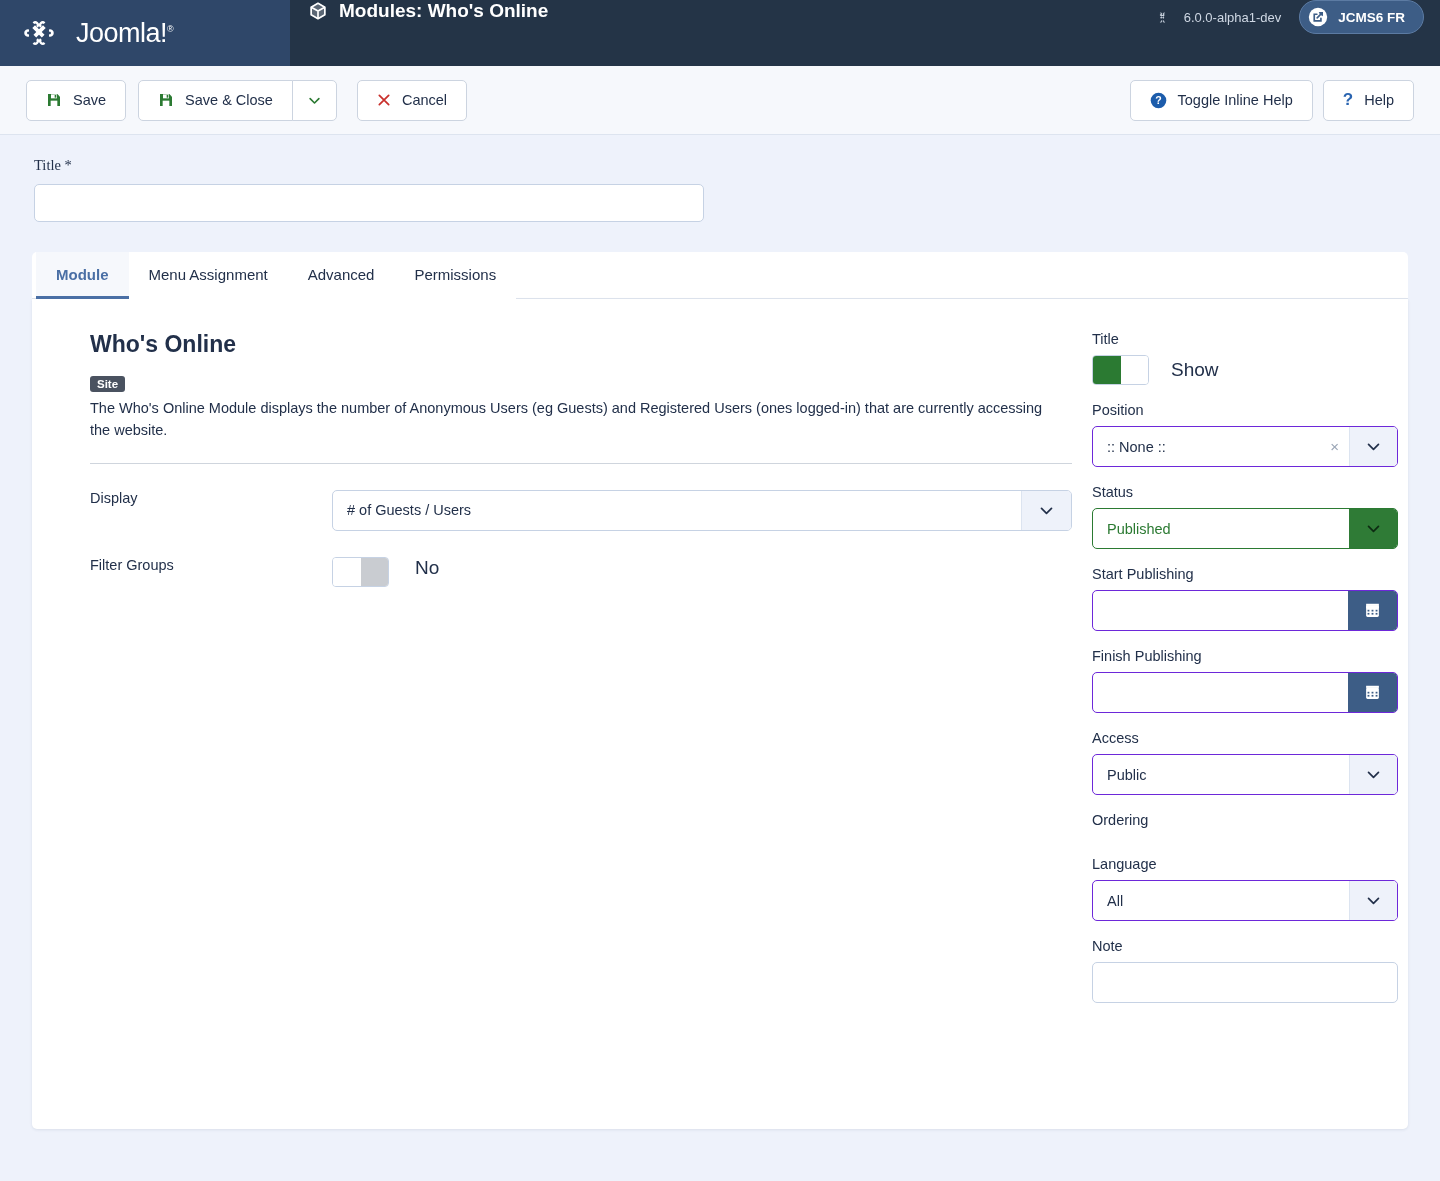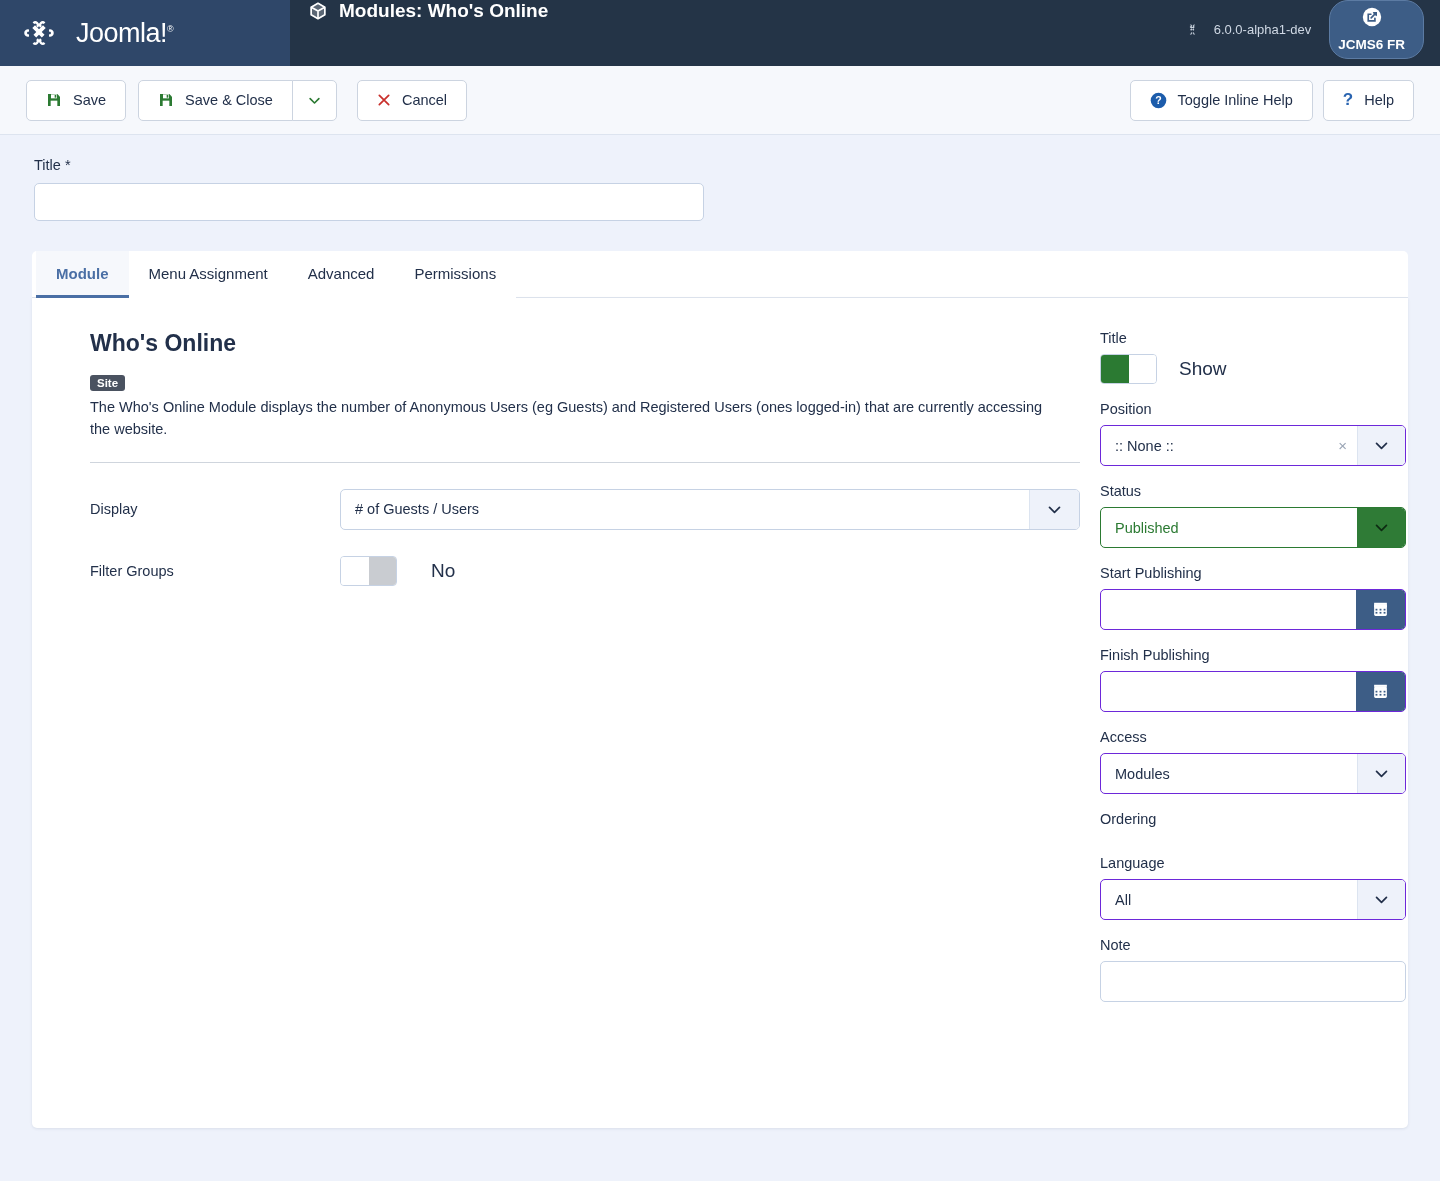--- a/index.html
+++ b/index.html
@@ -29,21 +29,21 @@
   .page-title-wrap { display:flex; align-items:center; gap:11px; }
   .page-title { color:#fff; font-size:19px; font-weight:bold; }
   .cube-icon { width:20px; height:20px; flex:none; display:block; }
   .header-right { margin-left:auto; display:flex; align-items:center; gap:18px; }
   .version { color:#cfd8e4; font-size:13px; display:flex; align-items:center; gap:15px; }
   .version-mark { width:13px; height:13px; flex:none; }
   .site-link {
     display:flex; align-items:center; gap:10px;
     background:#3d5d86; border:1px solid #5c7ba3;
     border-radius:19px; padding:6px 18px 6px 8px;
-    color:#fff; font-size:13.5px; font-weight:bold;flex-direction:column;
+    color:#fff; font-size:13.5px; font-weight:bold;
   }
   .extlink-icon { width:20px; height:20px; flex:none; }
 
   
   .toolbar {
     height:69px; background:#f6f8fc;
     border-bottom:1px solid #dde4ef;
     display:flex; align-items:center; padding:0 26px;
   }
   .btn {
@@ -62,21 +62,21 @@
   .btn-cancel { margin-left:20px; }
   .toolbar-right { margin-left:auto; display:flex; gap:10px; }
   .icon-save { width:16px; height:16px; flex:none; }
   .icon-x { width:14px; height:14px; flex:none; }
   .icon-chev-green { width:15px; height:15px; flex:none; }
   .icon-help-circle { width:17px; height:17px; flex:none; }
   .qmark { color:#2a64b0; font-size:17px; font-weight:bold; }
 
   
   .title-block { padding:22px 34px 0 34px; }
-  .field-label { font-size:14.5px; color:#22304a; margin-bottom:10px; display:block; }
+  .field-label { font-size:14.5px; color:#22304a; margin-bottom:10px; display:block;font-family:Liberation Serif, serif; }
   .text-input {
     width:670px; height:38px;
     border:1px solid #c6d2e4; border-radius:5px; background:#fff;
     padding:0 12px; font-size:14.5px; color:#22304a;
     font-family:"Liberation Sans", sans-serif;
   }
 
   
   .card-wrap { margin:30px 32px 0 32px; }
   .tabs {
@@ -107,21 +107,21 @@
     display:inline-block; background:#4a5260; color:#fff;
     font-size:11.5px; font-weight:bold; border-radius:3px;
     padding:2px 7px; margin:0 0 6px 28px;
   }
   .module-desc {
     font-size:14.5px; line-height:1.5; color:#22304a;
     margin:0 0 0 28px; max-width:975px;
   }
   .divider { border:0; border-top:1px solid #cfd5dd; margin:21px 0 0 28px; }
 
-  .form-row { display:flex; align-items:center; margin:26px 0 0 28px;gap:8px; }
+  .form-row { display:flex; align-items:flex-start; margin:26px 0 0 28px; }
   .form-row .lbl { width:242px; font-size:14.5px; color:#22304a; flex:none; }
   .select-box {
     display:flex; align-items:center;
     width:740px; height:41px;
     border:1px solid #c6d2e4; border-radius:5px; background:#fff;
     overflow:hidden; cursor:pointer;
   }
   .select-box .val { flex:1; padding:0 14px; font-size:14.5px; color:#22304a; }
   .select-box .caret {
     width:50px; height:100%; background:#eef2fa;
@@ -387,21 +387,21 @@
               <rect x="16.4" y="15.4" width="2.6" height="2.4" fill="#3d5d86"></rect>
               <rect x="3" y="2.5" width="18" height="3" fill="#ffffff"></rect>
             </svg>
           </span>
         </div>
       </div>
 
       <div class="side-field">
         <label class="side-label">Access</label>
         <div class="side-control">
-          <span class="val">Modules</span>
+          <span class="val">Public</span>
           <span class="caret">
             <svg class="icon-chev" viewBox="0 0 24 24">
                 <path fill="none" stroke="#22304a" stroke-width="2.4" stroke-linecap="round" stroke-linejoin="round" d="M5 9l7 7 7-7"></path>
               </svg>
           </span>
         </div>
       </div>
 
       <div class="side-field" style="margin-bottom:28px;">
         <label class="side-label">Ordering</label>

